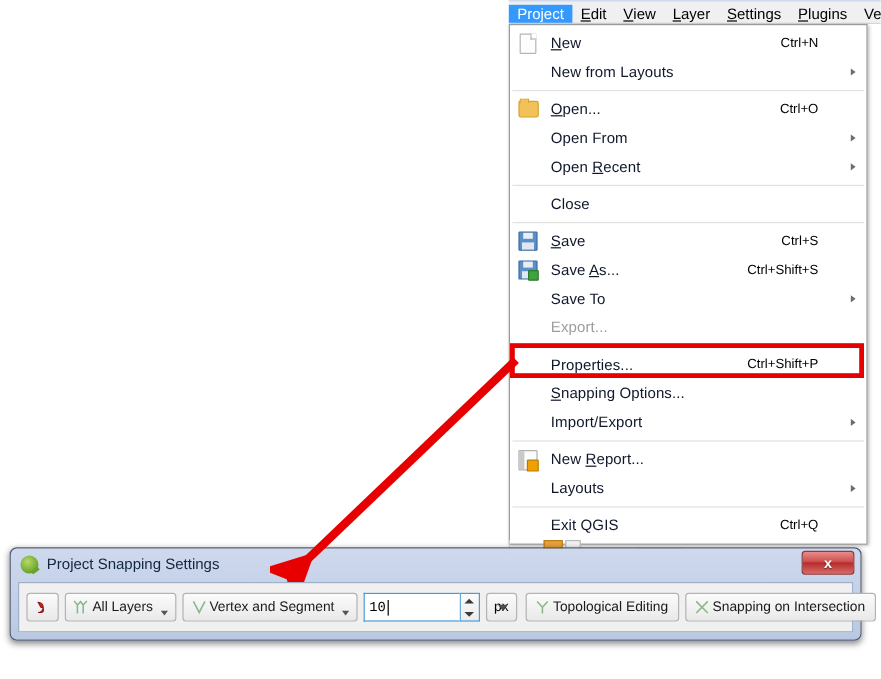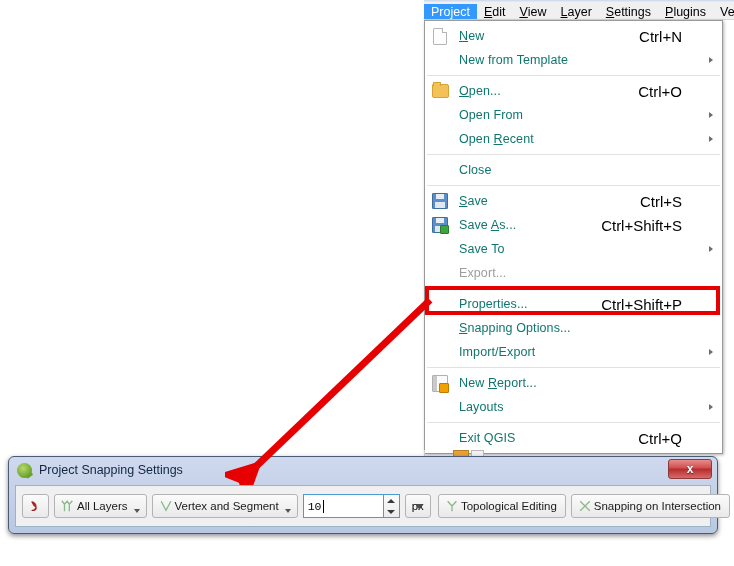--- a/index.html
+++ b/index.html
@@ -78,28 +78,28 @@
     width: 22px;
     min-width: 22px;
     height: 18px;
     display: flex;
     align-items: center;
     justify-content: center;
   }
   .menu-label {
     flex: 1;
     font-size: 12.5px;
-    color: #0f766e;
+    color: #0f172a;
     white-space: nowrap;
     padding-left: 8px;
     letter-spacing: 0.1px;
   }
   .menu-row.disabled .menu-label { color: #9d9d9d; }
   .menu-shortcut {
-    font-size: 15px;
+    font-size: 11px;
     color: #000000;
     white-space: nowrap;
     padding-right: 36px;
   }
   .menu-arrow {
     position: absolute;
     right: 9px;
     width: 0; height: 0;
     border-left: 4px solid #6d6d6d;
     border-top: 3.5px solid transparent;
@@ -479,21 +479,21 @@
   <div class="menu-row">
     <span class="menu-icon">
         <span class="ic-doc"></span>
       </span>
     <span class="menu-label"><span class="mnem">N</span>ew</span>
     <span class="menu-shortcut">Ctrl+N</span>
   </div>
 
   <div class="menu-row">
     <span class="menu-icon"></span>
-    <span class="menu-label">New from Template</span>
+    <span class="menu-label">New from Layouts</span>
     <span class="menu-arrow"></span>
   </div>
 
   <div class="menu-sep"></div>
 
   <div class="menu-row">
     <span class="menu-icon">
         <span class="ic-folder"></span>
       </span>
     <span class="menu-label"><span class="mnem">O</span>pen...</span>

